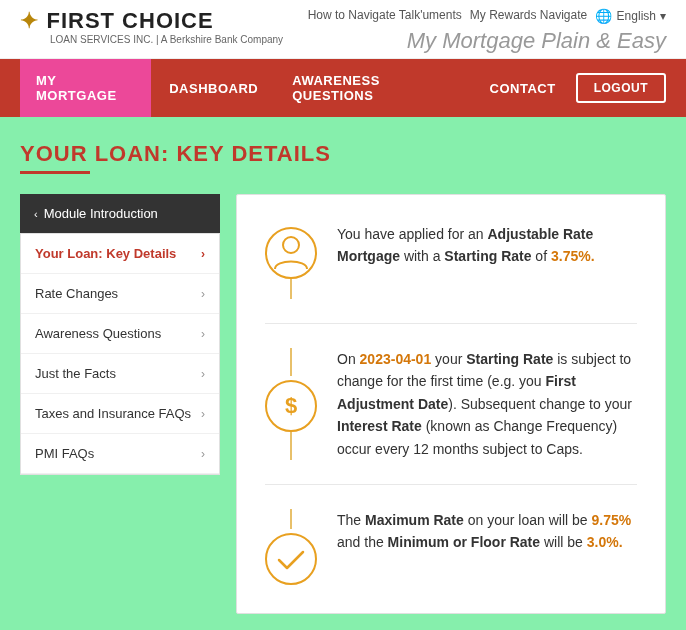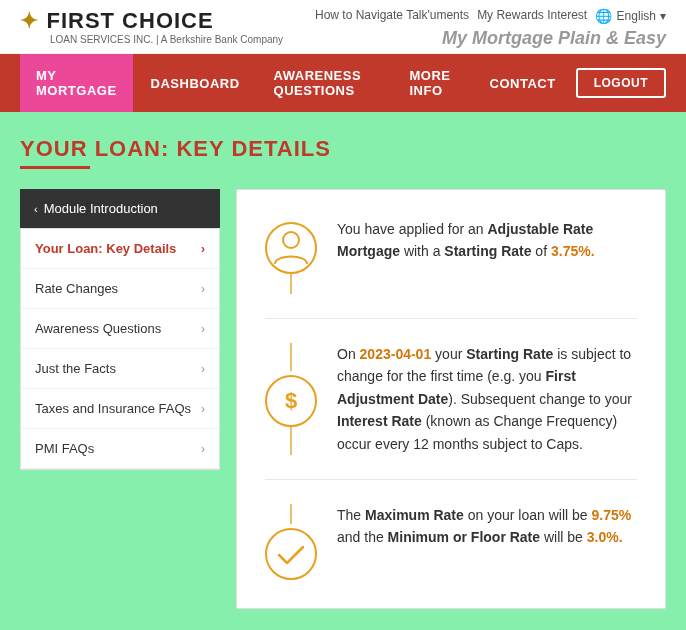--- a/index.html
+++ b/index.html
@@ -17,21 +17,21 @@
     .logo-area { display: flex; flex-direction: column; }
     .logo-top { display: flex; align-items: center; gap: 8px; }
     .logo-icon { color: #b8860b; font-size: 22px; font-weight: bold; }
     .logo-title { font-size: 22px; font-weight: 900; color: #222; letter-spacing: 1px; }
     .logo-subtitle { font-size: 10px; color: #666; margin-left: 30px; }
     .top-right { text-align: right; }
     .top-links { display: flex; gap: 8px; font-size: 12px; margin-bottom: 4px; }
     .top-links a { color: #555; text-decoration: none; }
     .lang-selector { display: flex; align-items: center; gap: 4px; font-size: 12px; color: #555; cursor: pointer; }
     .lang-globe { font-size: 14px; }
-    .tagline { font-size: 18px; color: #999; font-style: italic; font-weight: 700; }
+    .tagline { font-size: 22px; color: #999; font-style: italic; font-weight: 400; }
 
     
     .nav-bar {
       background: #c0392b;
       display: flex;
       align-items: center;
       padding: 0 20px;
       gap: 2px;
     }
     .nav-item {
@@ -173,36 +173,35 @@
   <div class="logo-area">
     <div class="logo-top">
       <span class="logo-icon">✦</span>
       <span class="logo-title">FIRST CHOICE</span>
     </div>
     <div class="logo-subtitle">LOAN SERVICES INC. | A Berkshire Bank Company</div>
   </div>
   <div class="top-right">
     <div class="top-links">
       <a href="#">How to Navigate Talk'uments</a>
-      <a href="#">My Rewards Interest</a>
+      <a href="#">My Rewards Navigate</a>
       <div class="lang-selector">
         <span class="lang-globe">🌐</span>
         <span>English</span>
         <span>▾</span>
       </div>
     </div>
     <div class="tagline">My Mortgage Plain &amp; Easy</div>
   </div>
 </div>
 
 <nav class="nav-bar">
   <div class="nav-item active">MY MORTGAGE</div>
   <div class="nav-item">DASHBOARD</div>
   <div class="nav-item">AWARENESS QUESTIONS</div>
-  <div class="nav-item">MORE INFO</div>
   <div class="nav-item">CONTACT</div>
   <div class="nav-spacer"></div>
   <button class="logout-btn">LOGOUT</button>
 </nav>
 
 <div class="main-content">
   <h1 class="page-title">YOUR LOAN: KEY DETAILS</h1>
   <div class="title-underline"></div>
 
   <div class="content-layout">

